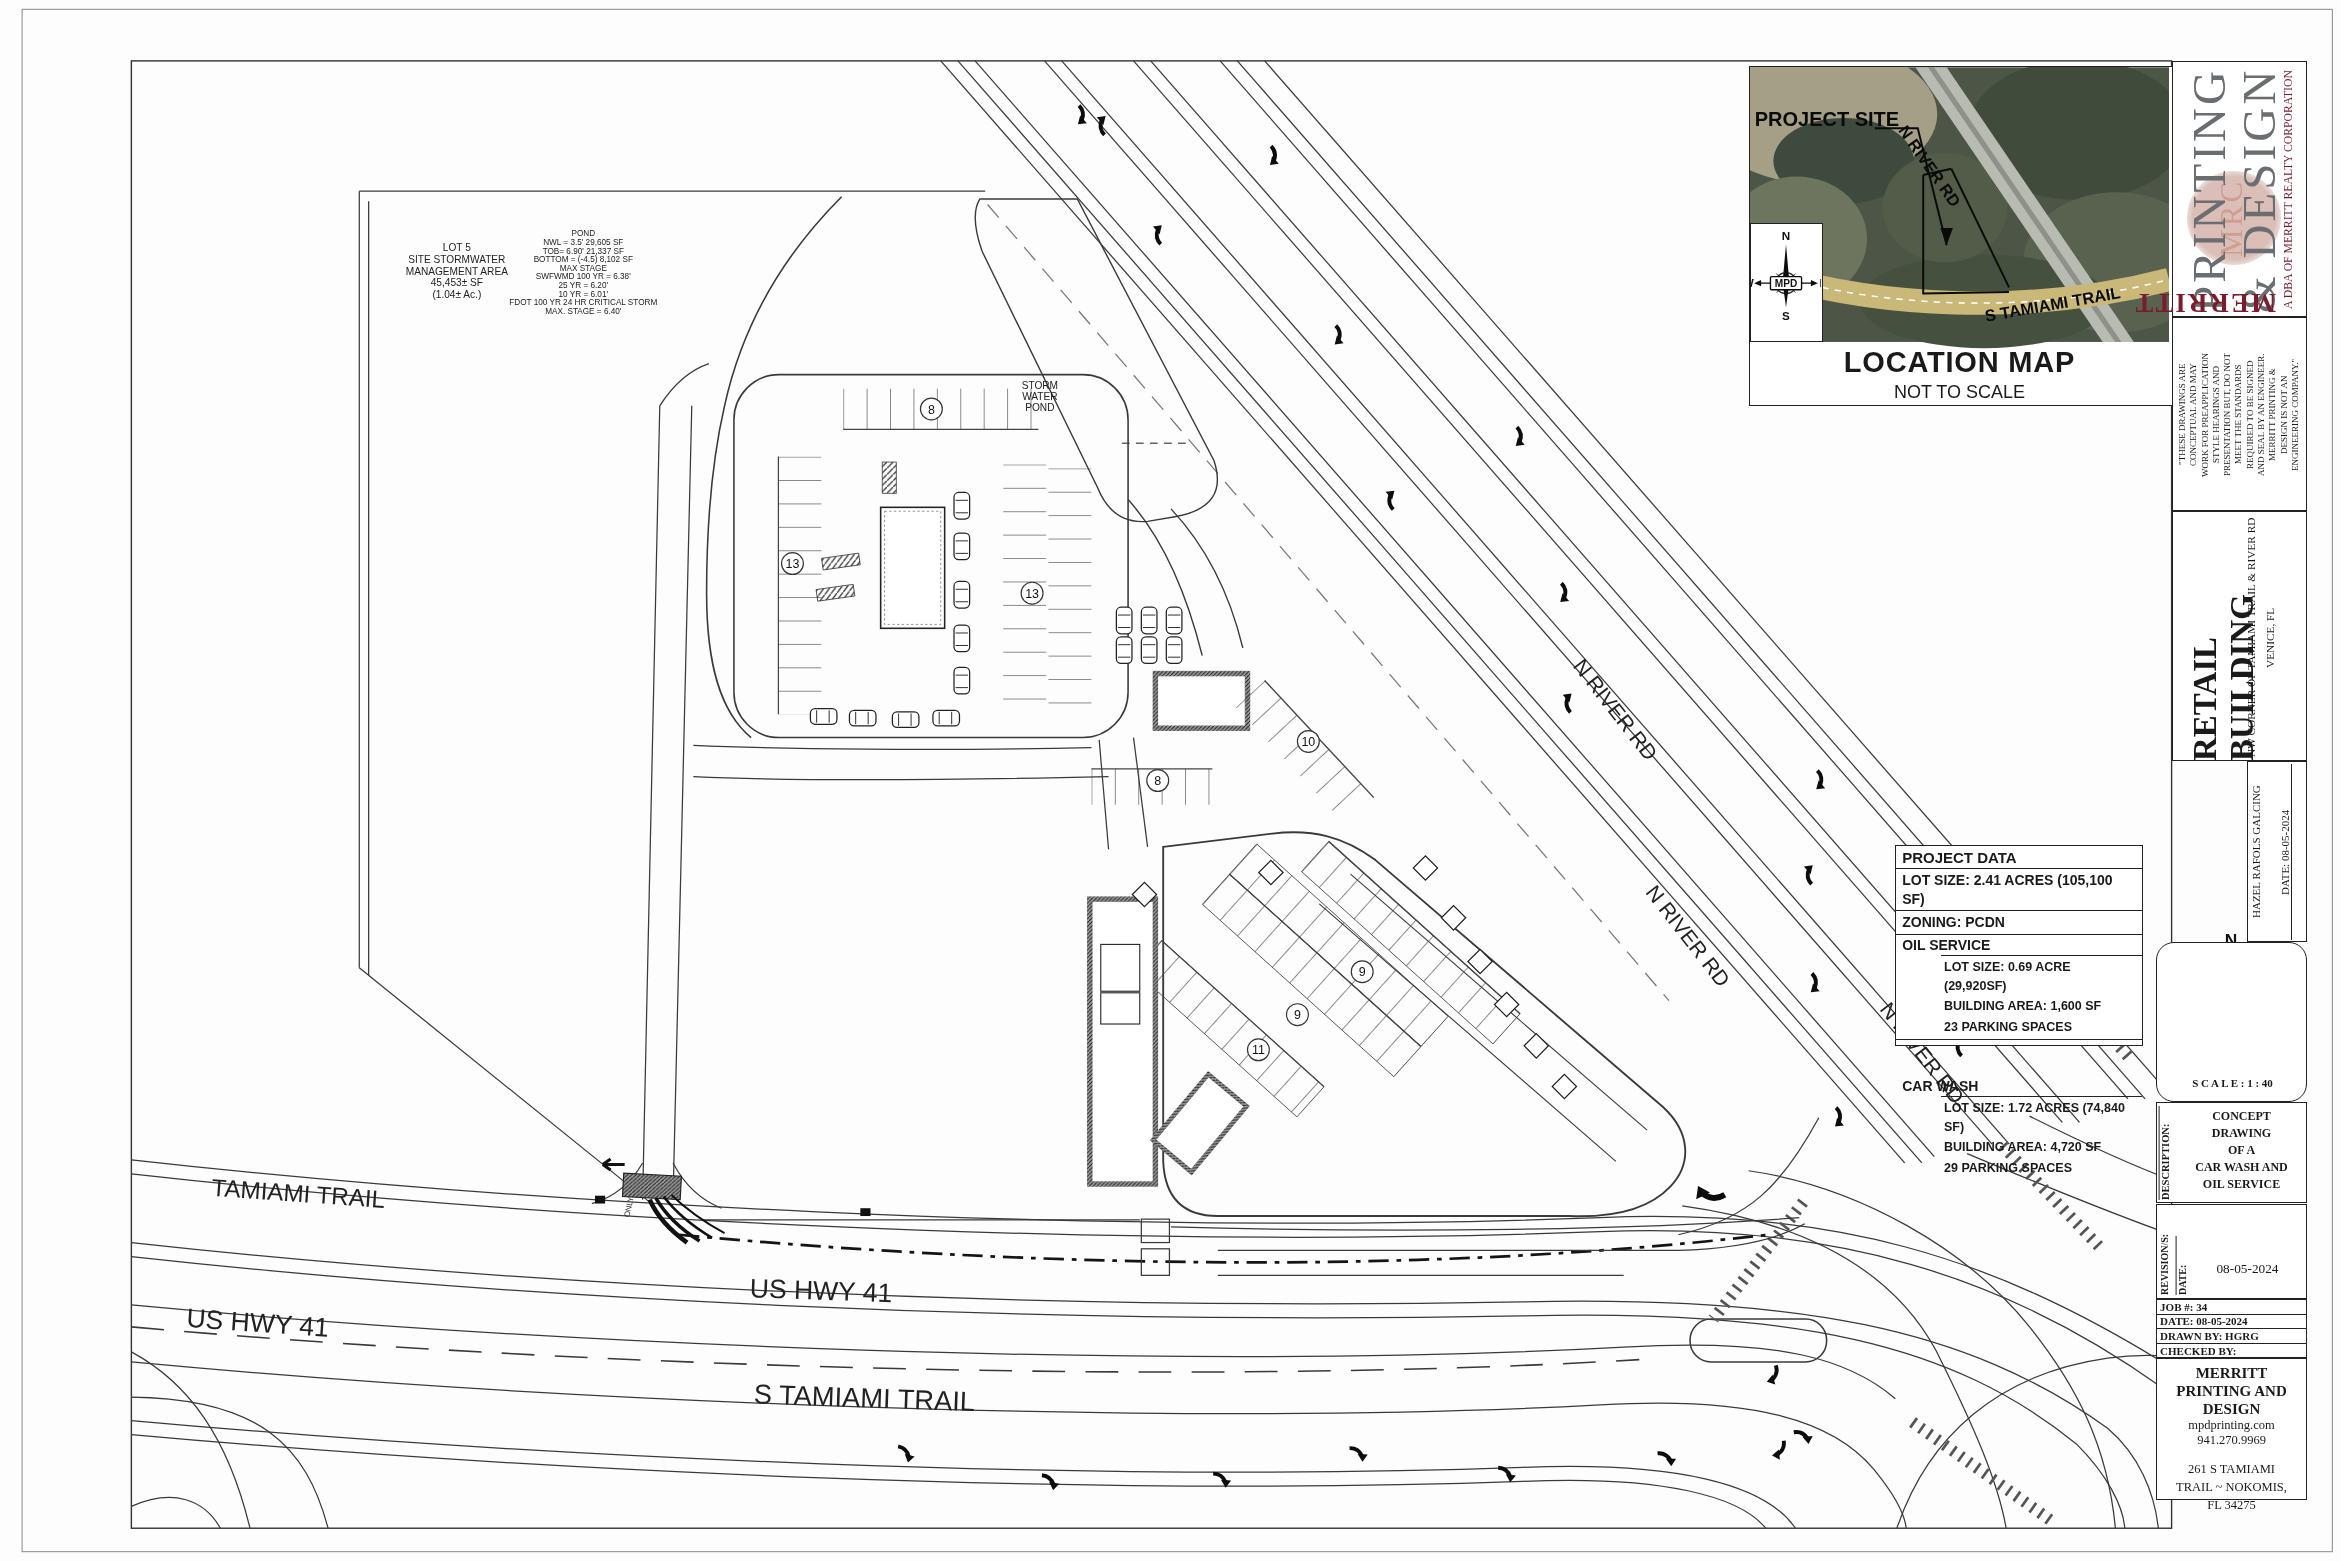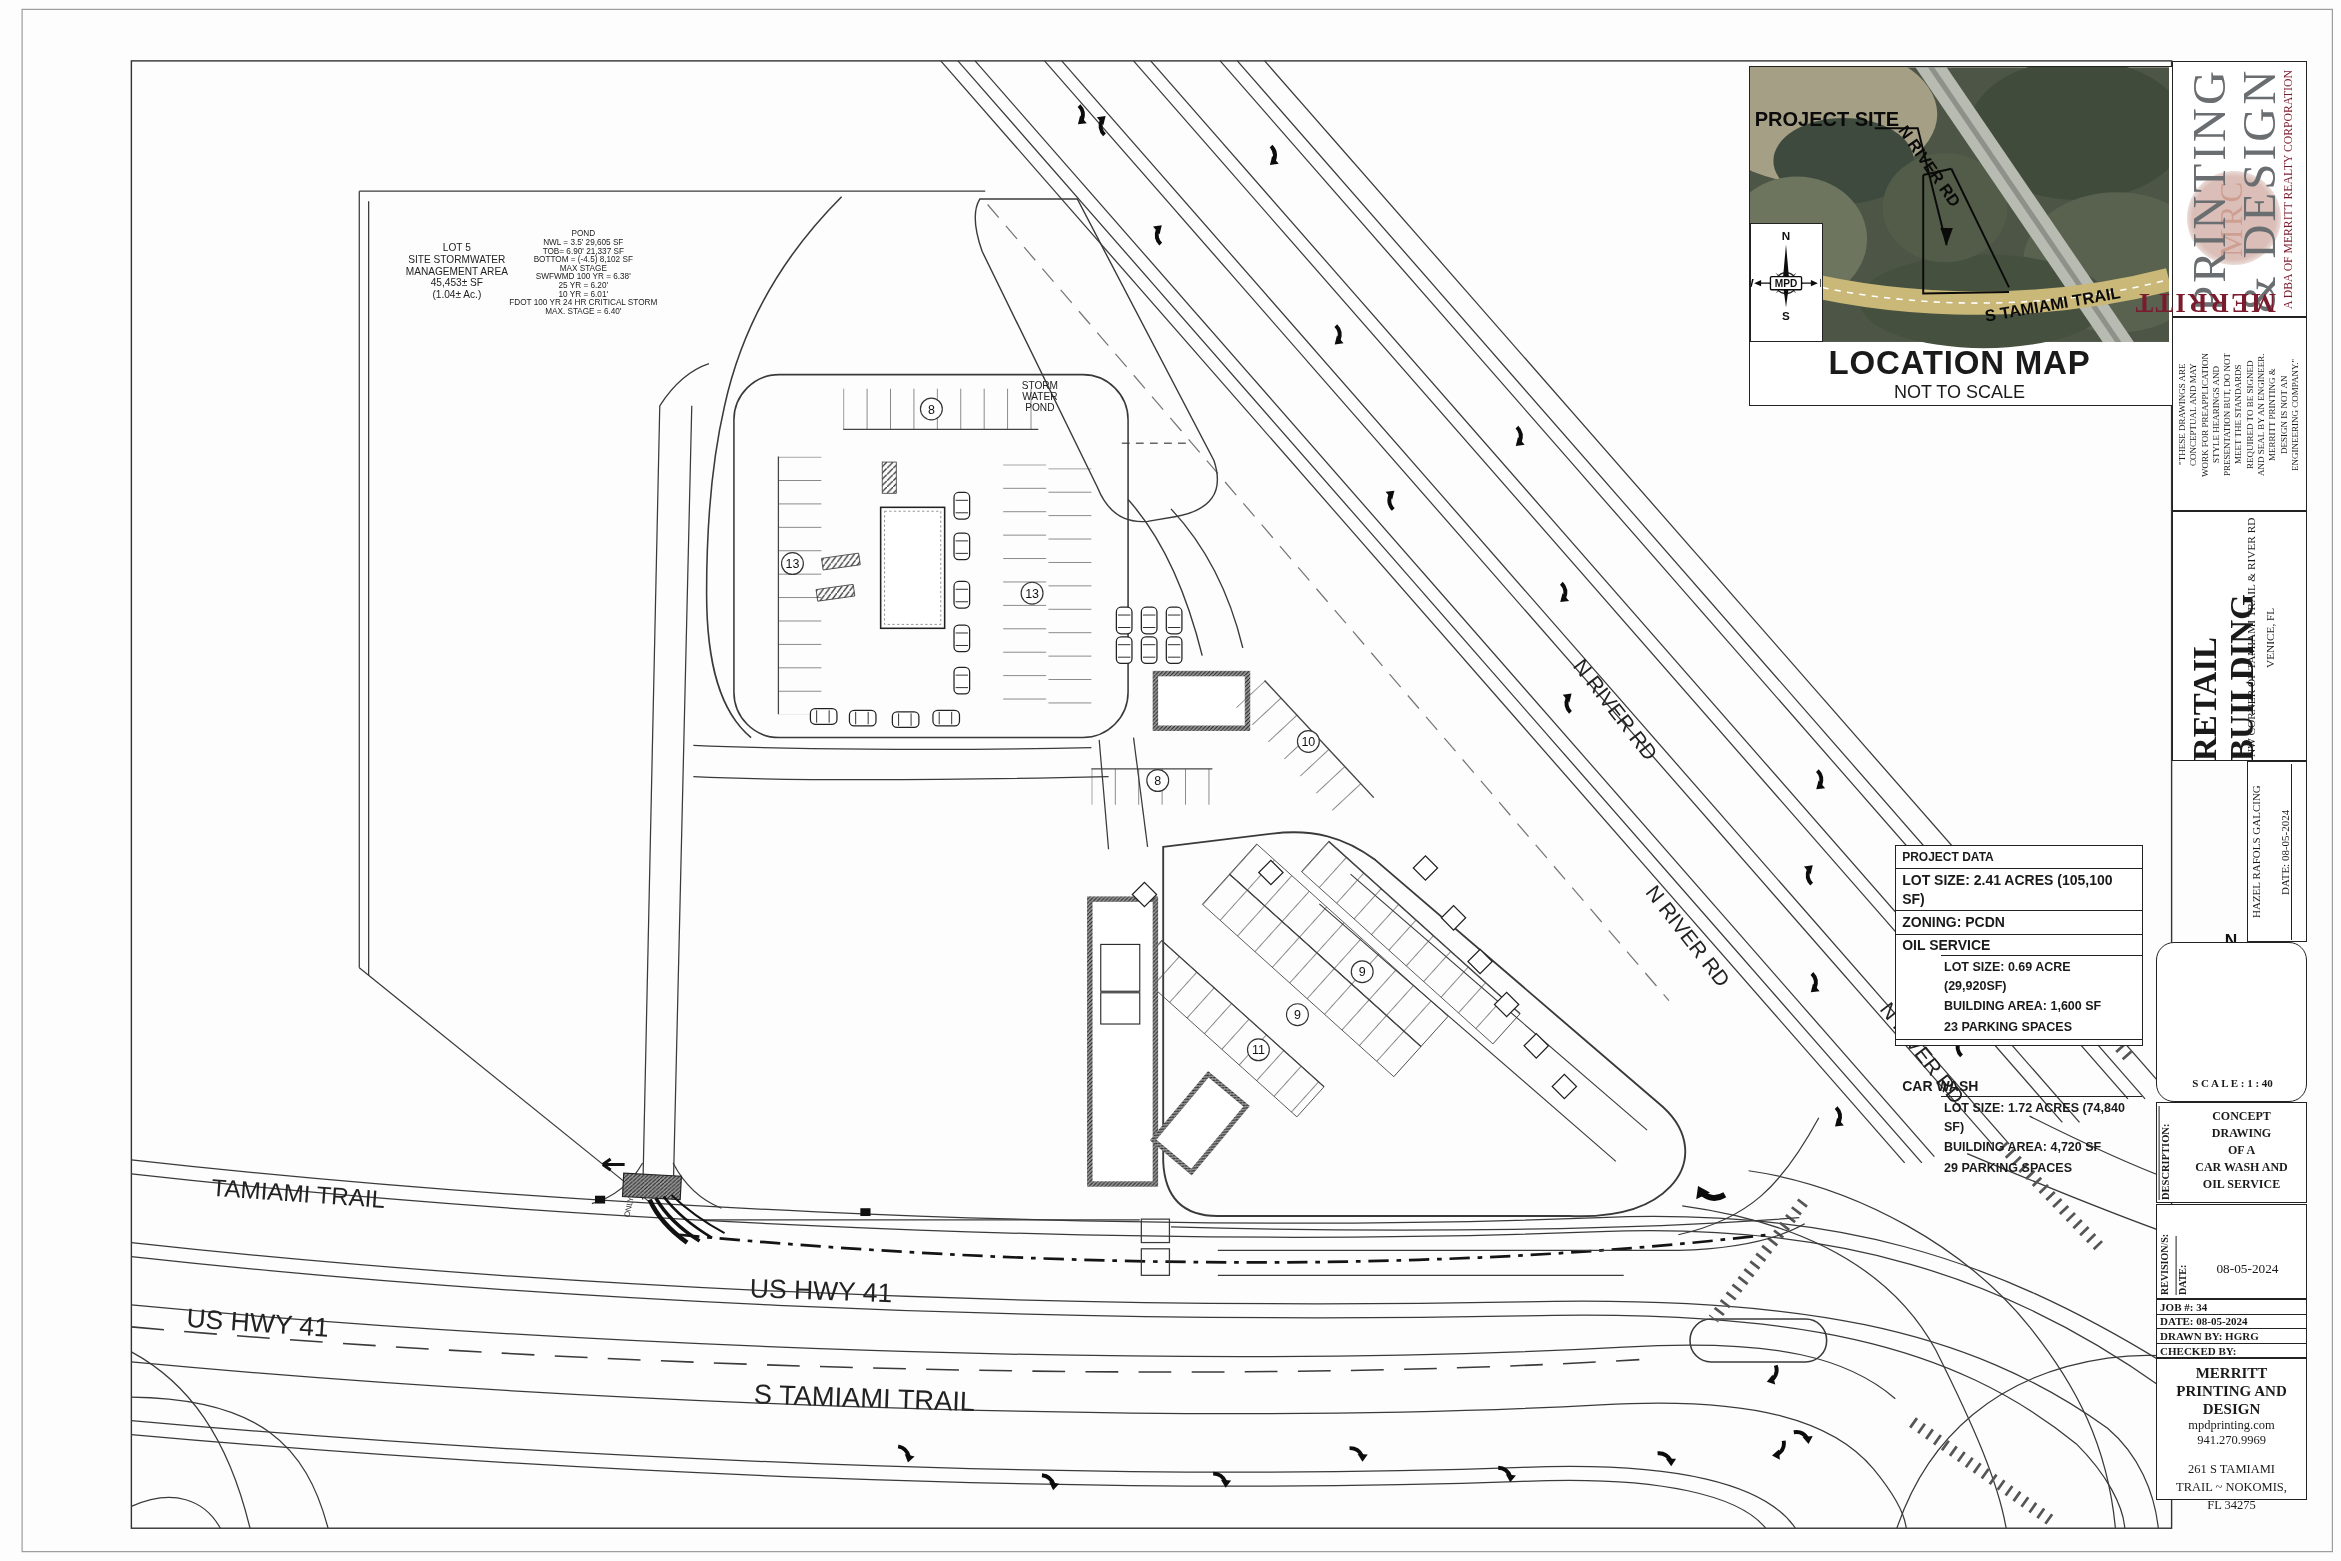--- a/index.html
+++ b/index.html
@@ -368,26 +368,26 @@
   </svg>
   <div class="mapLabel" style="left:4.7px;top:41px;font-size:20px;">PROJECT SITE</div>
   <div class="mapLabel" style="left:160px;top:55px;font-size:16.4px;transform:rotate(55deg);transform-origin:left top;">N RIVER RD</div>
   <div class="mapLabel" style="left:234px;top:228px;font-size:16.4px;transform:rotate(-10deg);">S TAMIAMI TRAIL</div>
   
   <div class="abs" style="left:0;top:156px;width:73px;height:119px;background:#fff;border:1.2px solid #222;box-sizing:border-box;">
     <svg width="70" height="116" viewBox="0 0 90 149">
           <use href="#compassdef" transform="translate(45,76) scale(0.5)"></use>
         </svg>
   </div>
-  <div class="abs center" style="left:0;top:275px;width:419px;height:41px;font-size:33px;font-weight:bold;letter-spacing:0.8px;">LOCATION MAP</div>
+  <div class="abs center" style="left:0;top:275px;width:419px;height:41px;font-size:29px;font-weight:bold;letter-spacing:0.8px;">LOCATION MAP</div>
   <div class="abs center" style="left:0;top:314px;width:419px;height:23.4px;font-size:18px;">NOT TO SCALE</div>
 </div>
 
 <div class="tb" style="left:1895px;top:845px;width:248px;height:201px;">
-  <div class="pd-row" style="font-size:12px;border-bottom:1.2px solid #222;">PROJECT DATA</div>
+  <div class="pd-row" style="font-size:15px;border-bottom:1.2px solid #222;">PROJECT DATA</div>
   <div class="pd-row" style="border-bottom:1.2px solid #222;">LOT SIZE: 2.41 ACRES (105,100 SF)</div>
   <div class="pd-row" style="border-bottom:1.2px solid #222;">ZONING:  PCDN</div>
   <div class="pd-row" style="padding-bottom:0;">OIL SERVICE</div>
   <div style="border-bottom:1.2px solid #222;margin-left:45px;"></div>
   <div class="pd-row" style="padding-left:48px;font-size:12.5px;">LOT SIZE: 0.69 ACRE (29,920SF)</div>
   <div class="pd-row" style="padding-left:48px;font-size:12.5px;padding-top:0;">BUILDING AREA: 1,600 SF</div>
   <div class="pd-row" style="padding-left:48px;font-size:12.5px;padding-top:0;border-bottom:1.2px solid #222;">23 PARKING SPACES</div>
   <div class="pd-row" style="padding-bottom:0;margin-top:36px;">CAR WASH</div>
   <div style="border-bottom:1.2px solid #222;margin-left:45px;"></div>
   <div class="pd-row" style="padding-left:48px;font-size:12.5px;">LOT SIZE: 1.72 ACRES (74,840 SF)</div>

